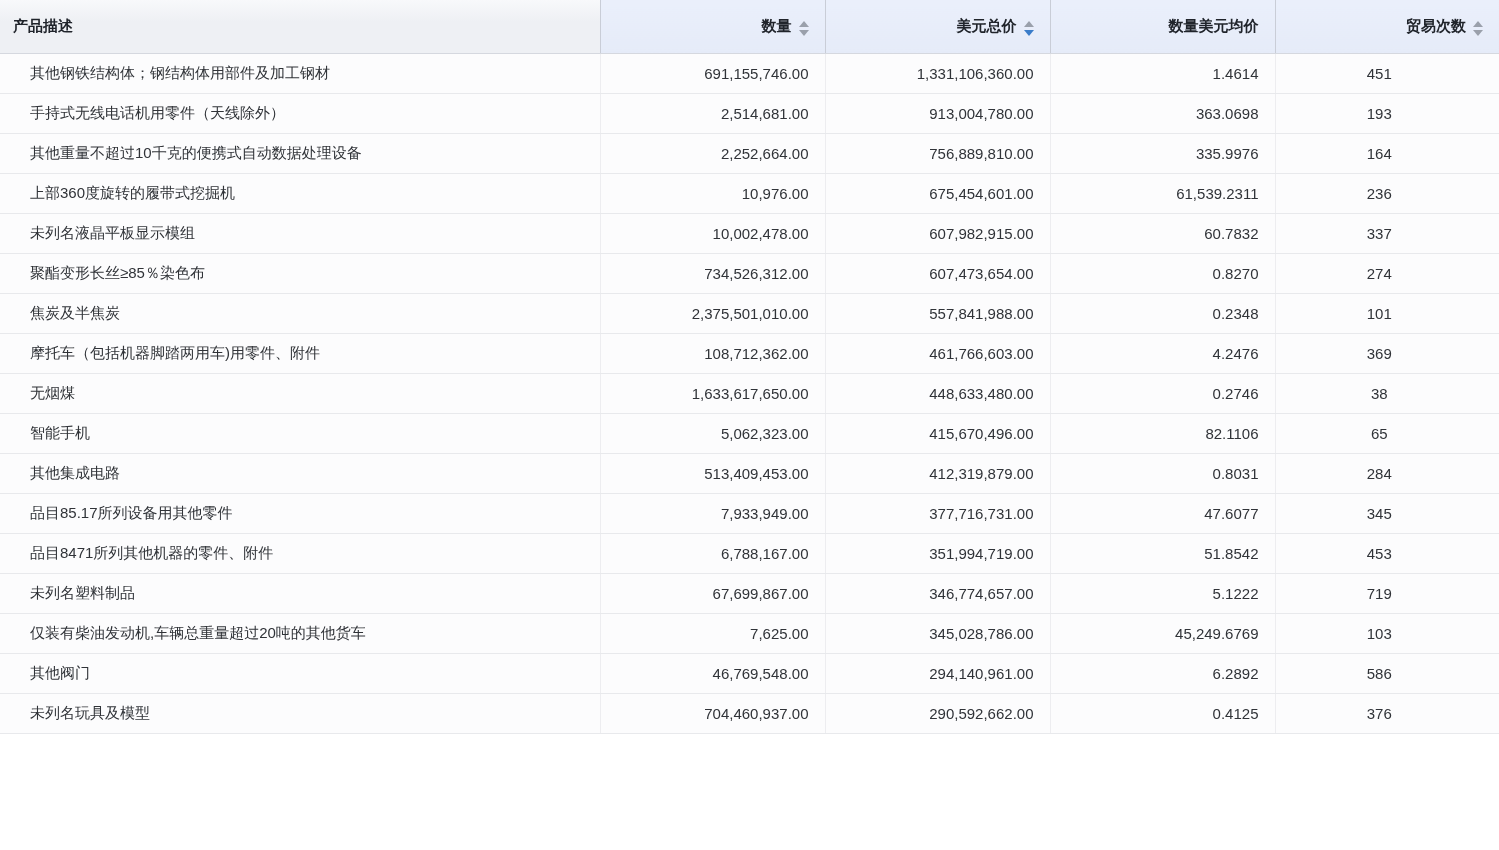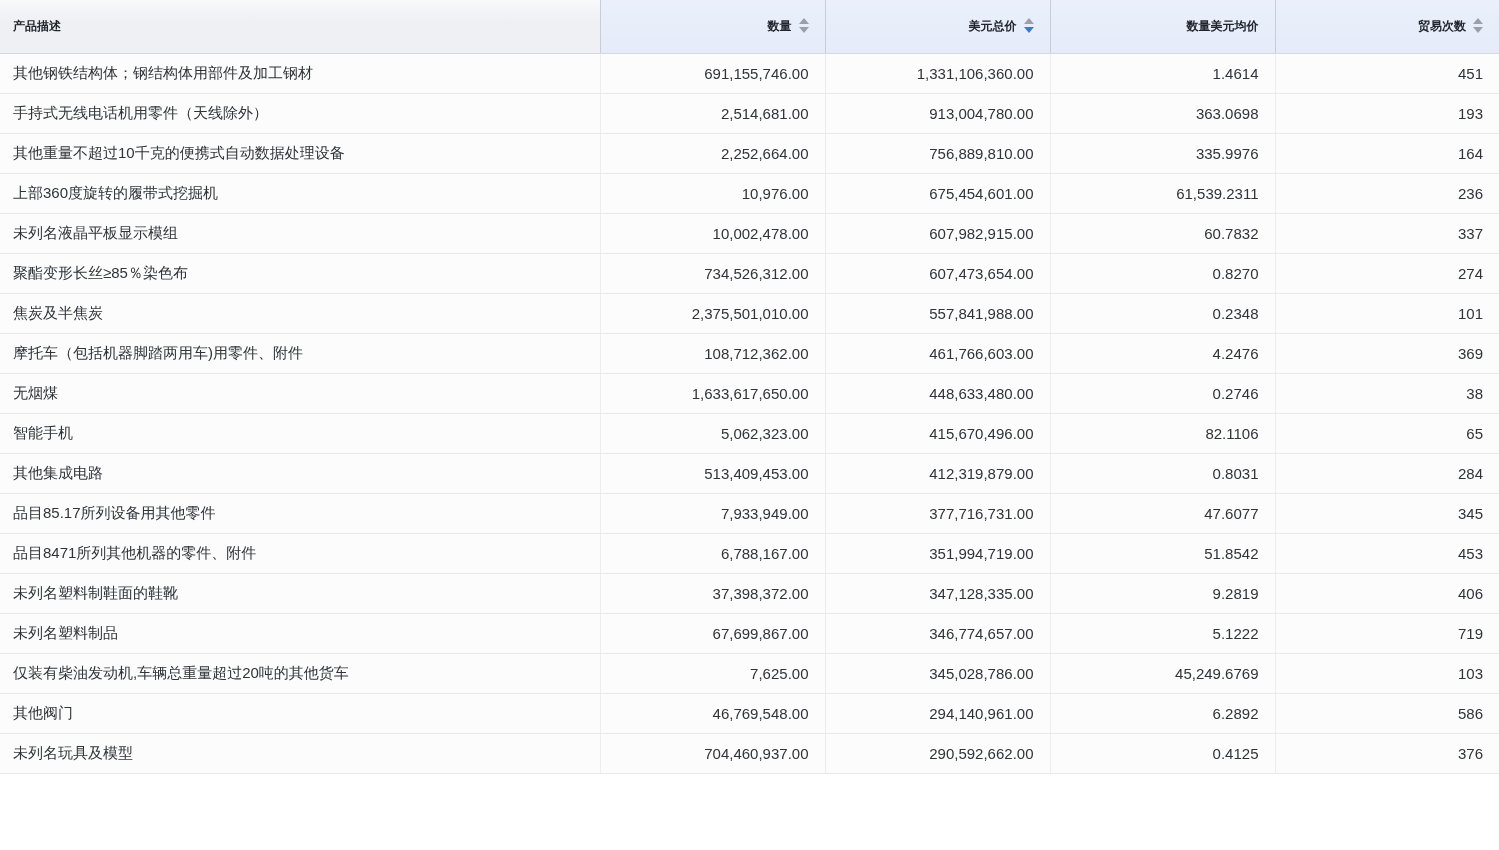--- a/index.html
+++ b/index.html
@@ -14,42 +14,42 @@
     width: 1499px;
   }
   col.c-desc { width: 600px; }
   col.c-qty, col.c-usd, col.c-avg { width: 225px; }
   col.c-cnt { width: 224px; }
 
   th, td { box-sizing: border-box; margin: 0; }
 
   thead th {
     height: 53px;
-    font-size: 12px;
+    font-size: 15px;
     font-weight: bold;
     color: #20242b;
     border-right: 1px solid #c9cdd7;
     border-bottom: 1px solid #d5d8df;
     padding: 0;
     vertical-align: middle;
   }
   thead th:last-child { border-right: none; }
   th.h-desc {
     background: linear-gradient(180deg, #f8f9fb 0%, #eef0f4 40%, #eef0f4 100%);
     text-align: left;
     padding-left: 13px;
   }
   th.h-num {
     background: linear-gradient(180deg, #eaeffb 0%, #e5ebf8 100%);
     text-align: right;
     padding-right: 16px;
   }
   .th-inner {
     display: inline-flex;
-    align-items: flex-start;
+    align-items: flex-end;
     justify-content: flex-end;
   }
   .sorters {
     display: inline-flex;
     flex-direction: column;
     margin-left: 7px;
   }
   .caret { width: 0; height: 0; border-left: 5px solid transparent; border-right: 5px solid transparent; }
   .caret.up   { border-bottom: 6px solid #9aa0ab; }
   .caret.down { border-top: 6px solid #9aa0ab; margin-top: 3px; }
@@ -60,22 +60,22 @@
     font-size: 15px;
     color: #303338;
     background: #fcfcfd;
     border-right: 1px solid #ededf0;
     border-bottom: 1px solid #e8e9ec;
     padding: 0;
     vertical-align: middle;
     white-space: nowrap;
     overflow: hidden;
   }
-  tbody td:last-child { border-right: none; }
-  td.b-desc { text-align: left; padding-left: 13px; }
+  tbody td:last-child { border-right: none; text-align: center; }
+  td.b-desc { text-align: left; padding-left: 30px; }
   td.b-num  { text-align: right; padding-right: 16px; }
 </style>
 </head>
 <body>
 
 <table class="trade-table">
   <colgroup>
     <col class="c-desc">
       <col class="c-qty">
       <col class="c-usd">
@@ -207,27 +207,20 @@
     <td class="b-num">345</td>
   </tr>
       <tr>
     <td class="b-desc">品目8471所列其他机器的零件、附件</td>
     <td class="b-num">6,788,167.00</td>
     <td class="b-num">351,994,719.00</td>
     <td class="b-num">51.8542</td>
     <td class="b-num">453</td>
   </tr>
       <tr>
-    <td class="b-desc">未列名塑料制鞋面的鞋靴</td>
-    <td class="b-num">37,398,372.00</td>
-    <td class="b-num">347,128,335.00</td>
-    <td class="b-num">9.2819</td>
-    <td class="b-num">406</td>
-  </tr>
-      <tr>
     <td class="b-desc">未列名塑料制品</td>
     <td class="b-num">67,699,867.00</td>
     <td class="b-num">346,774,657.00</td>
     <td class="b-num">5.1222</td>
     <td class="b-num">719</td>
   </tr>
       <tr>
     <td class="b-desc">仅装有柴油发动机,车辆总重量超过20吨的其他货车</td>
     <td class="b-num">7,625.00</td>
     <td class="b-num">345,028,786.00</td>

